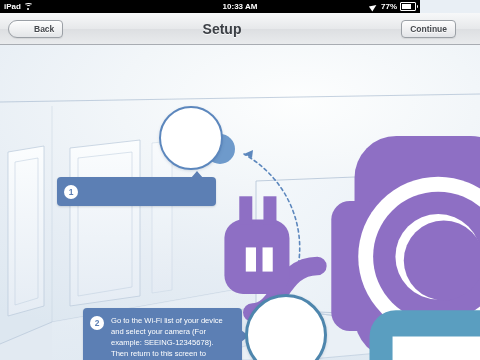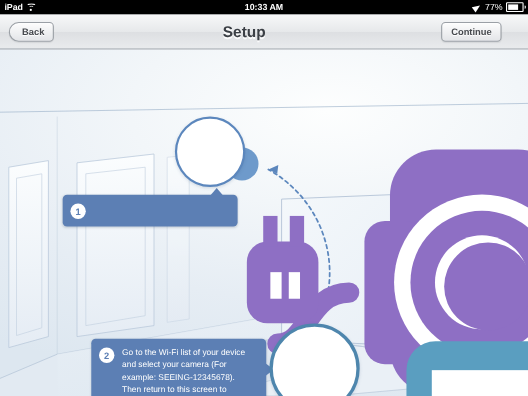--- a/index.html
+++ b/index.html
@@ -5,27 +5,27 @@
   html,body{margin:0;padding:0;}
   body{
     width:480px;height:360px;overflow:hidden;
     font-family:"Liberation Sans", sans-serif;
     background:#e9eff5;
   }
   #app{position:relative;width:480px;height:360px;overflow:hidden;}
 
   
   .statusbar{
-    position:absolute;top:0;left:0;width:480px;height:13px;
+    position:absolute;top:0;left:0;width:420px;height:13px;
     background:#000;color:#fff;font-size:8px;line-height:13px;
     display:flex;align-items:center;z-index:40;
   }
   .sb-left{display:flex;align-items:center;gap:3px;padding-left:4px;font-weight:bold;}
   .sb-center{position:absolute;left:0;width:480px;text-align:center;font-weight:bold;font-size:8px;}
-  .sb-right{margin-left:auto;display:flex;align-items:center;gap:3px;padding-right:4px;font-weight:normal;}
+  .sb-right{margin-left:auto;display:flex;align-items:center;gap:3px;padding-right:4px;font-weight:bold;}
   .wifi-glyph{display:inline-block;width:9px;height:8px;position:relative;}
   .wifi-glyph i{position:absolute;display:block;border:1px solid #fff;border-bottom:none;
     border-left-color:transparent;border-right-color:transparent;border-radius:50% 50% 0 0;}
   .wifi-glyph i:nth-child(1){width:7px;height:4px;left:0px;top:0px;}
   .wifi-glyph i:nth-child(2){width:3px;height:2px;left:2px;top:2.5px;}
   .wifi-glyph b{position:absolute;width:2px;height:2px;background:#fff;border-radius:50%;left:2.7px;top:5px;}
   .loc-glyph{display:inline-block;width:8px;height:8px;position:relative;}
   .loc-glyph::before{content:"";position:absolute;left:0;top:1px;
     border-left:7px solid #fff;border-top:3px solid transparent;border-bottom:3px solid transparent;
     transform:rotate(-35deg);}
@@ -47,21 +47,21 @@
   }
   .nav-btn{
     position:relative;z-index:2;
     font-size:8.5px;color:#46494e;font-weight:bold;
     padding:3px 8px;border:1px solid #9ba0a6;border-radius:4px;
     background:linear-gradient(to bottom,#fdfdfd,#e3e5e8);
     box-shadow:0 1px 0 rgba(255,255,255,.7) inset,0 1px 1px rgba(0,0,0,.07);
     text-shadow:0 1px 0 rgba(255,255,255,.9);
     cursor:pointer;white-space:nowrap;
   }
-  .nav-btn.back{margin-left:8px;border-radius:9px 4px 4px 9px;padding-left:11px;}
+  .nav-btn.back{margin-left:8px;border-radius:9px 4px 4px 9px;padding-left:25px;}
   .nav-btn.continue{margin-left:auto;margin-right:24px;}
 
   
   .stage{
     position:absolute;top:44px;left:0;width:480px;height:316px;
     background:
       radial-gradient(110% 80% at 62% 18%, #fdfefe 0%, #f2f6f9 34%, #e6edf4 68%, #dde7f0 100%);
     overflow:hidden;
   }
   .stage svg{position:absolute;top:0;left:0;width:480px;height:316px;}

